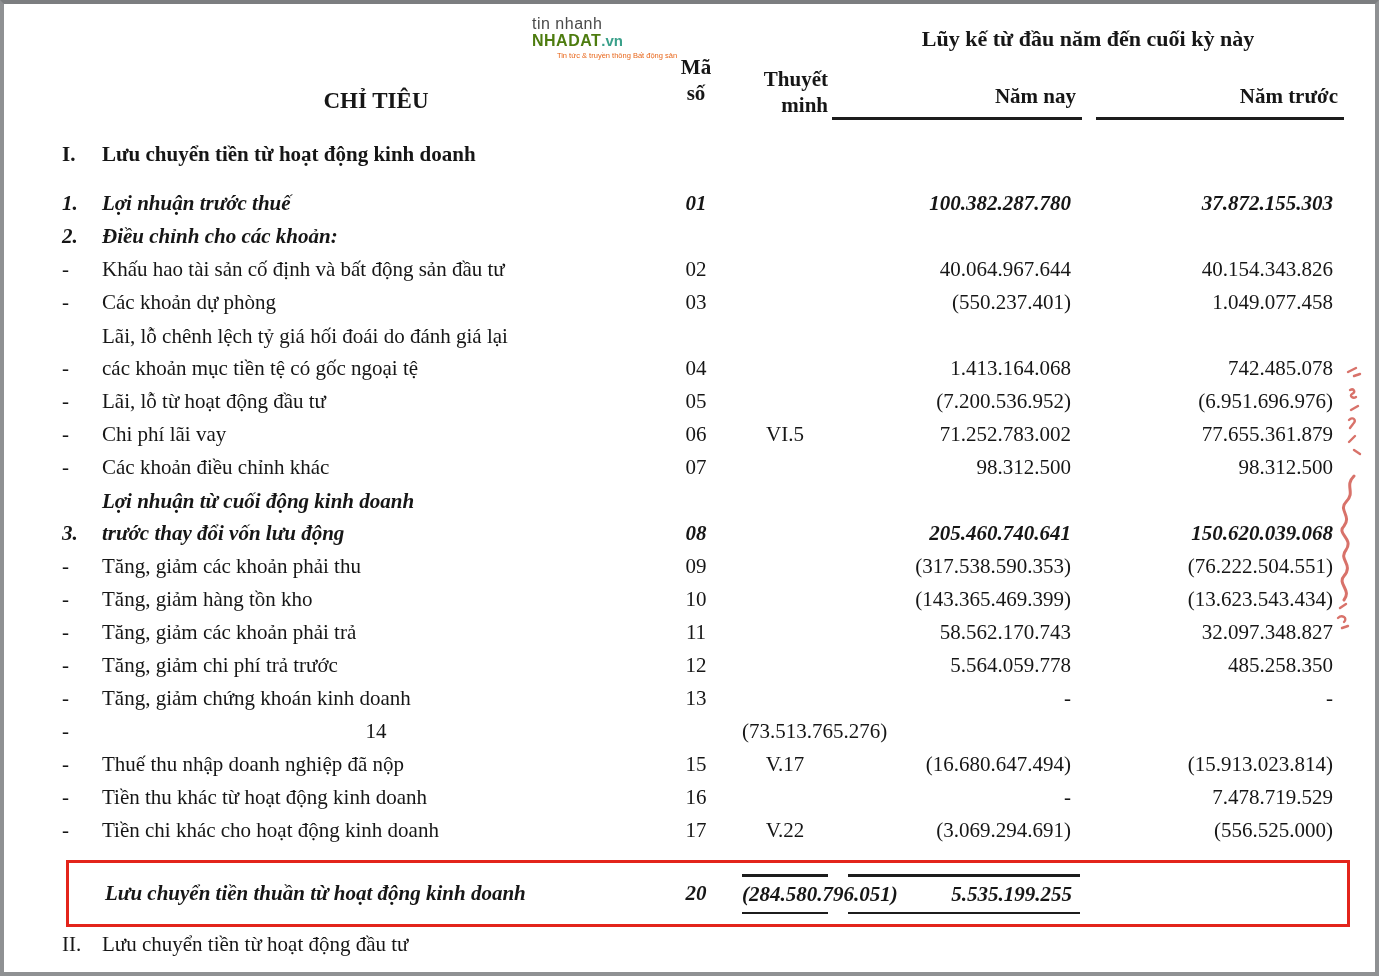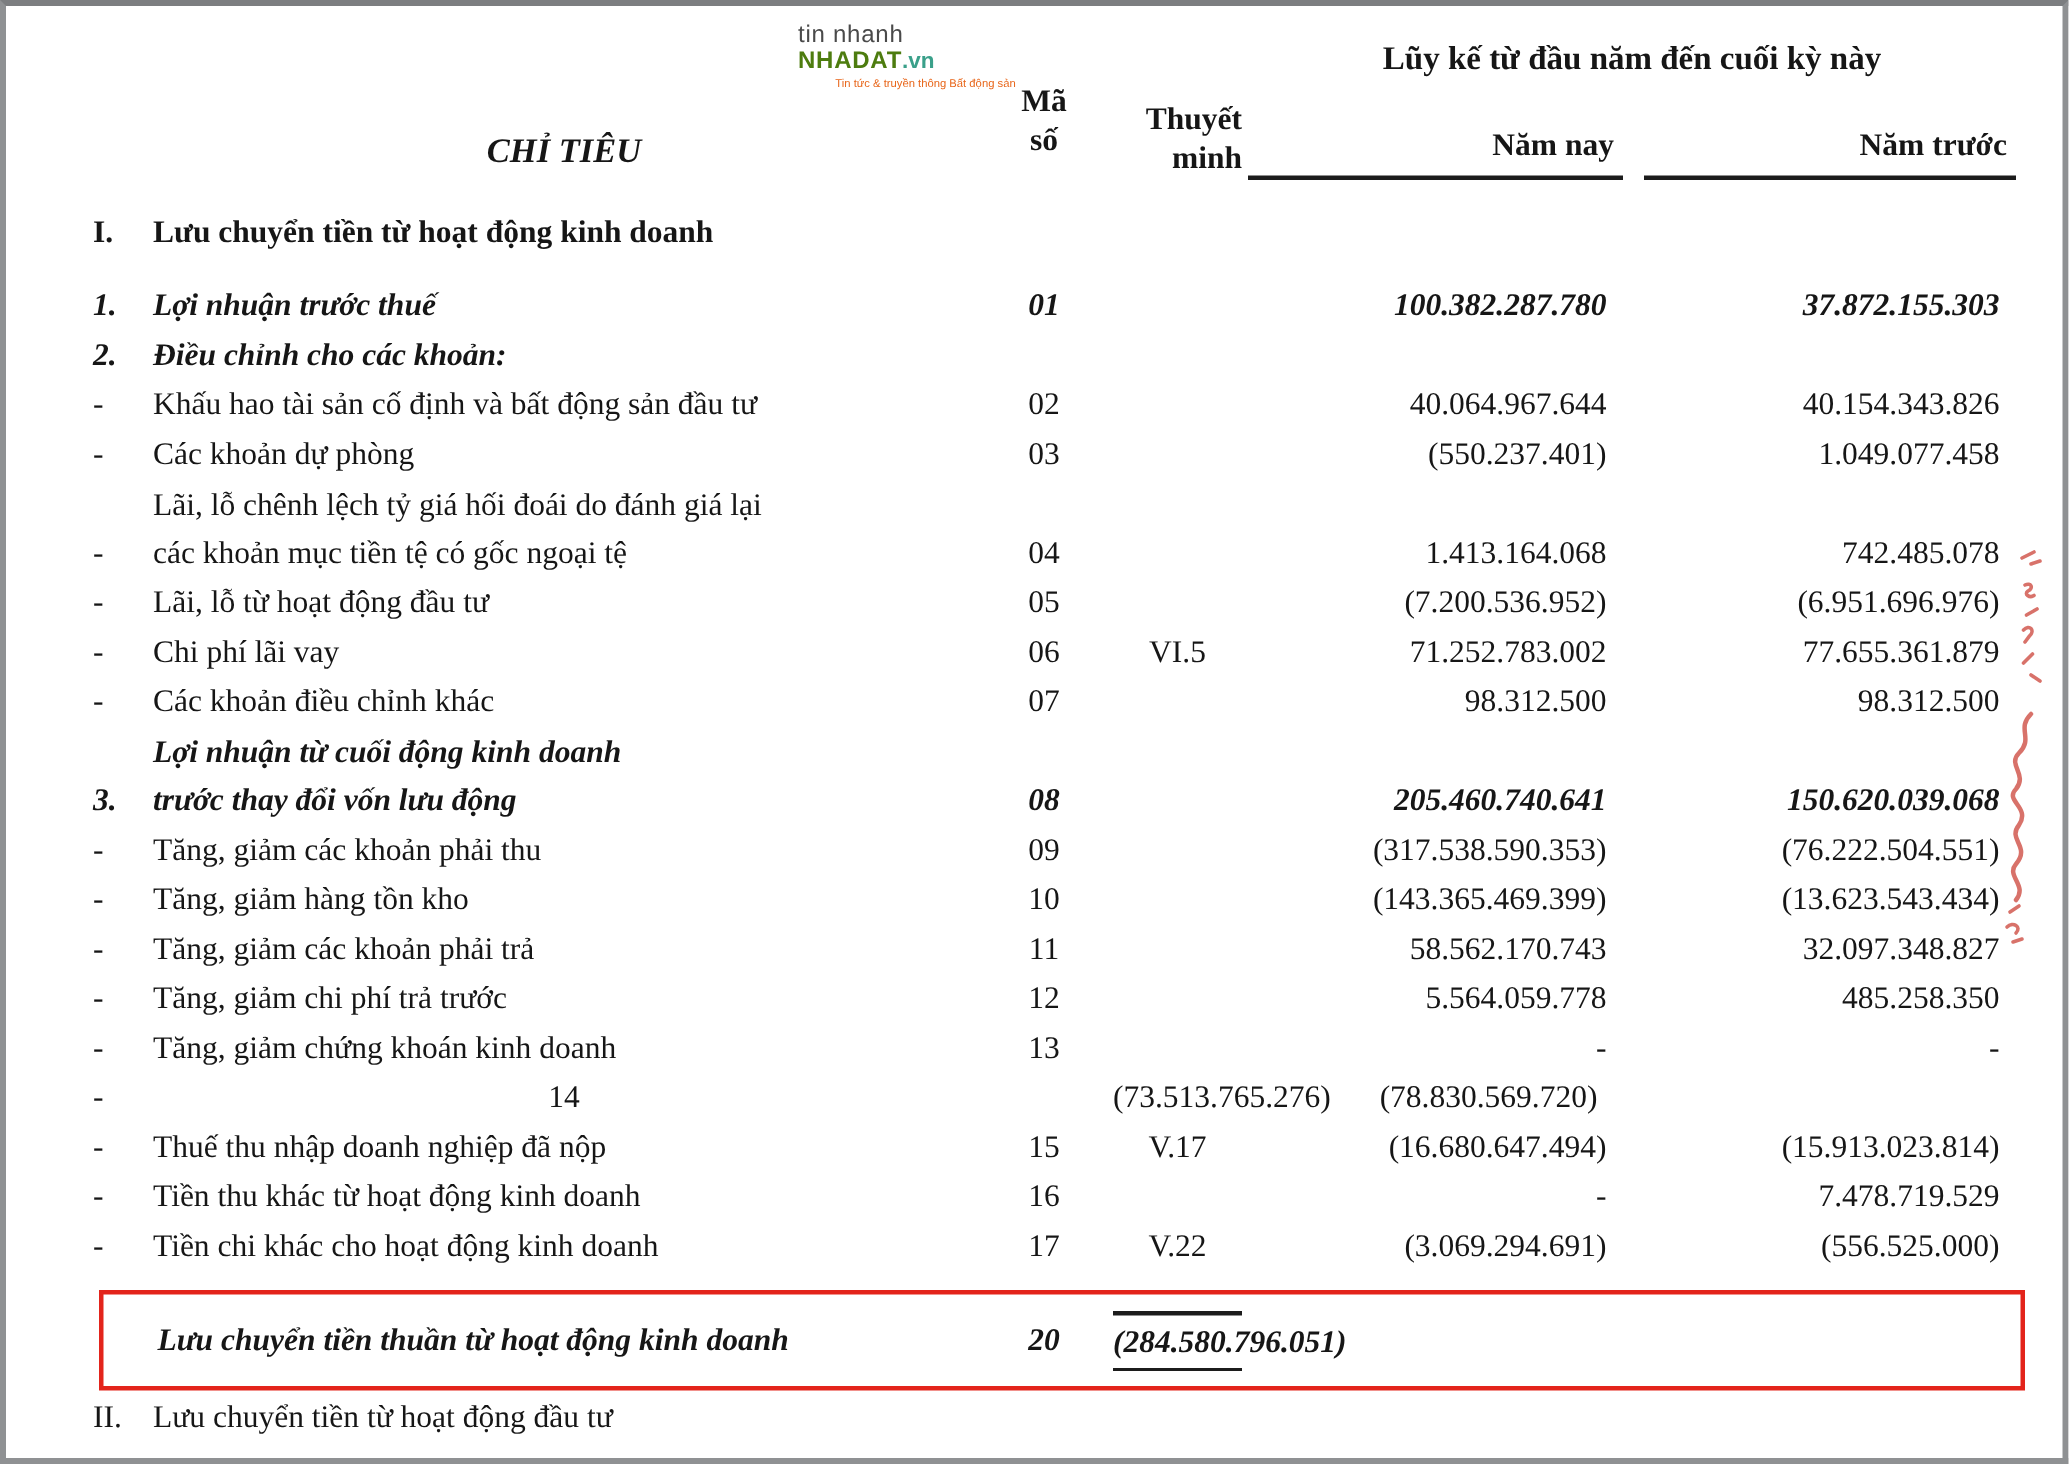--- a/index.html
+++ b/index.html
@@ -14,21 +14,21 @@
     font-family:"Liberation Serif","DejaVu Serif",serif;
     color:#161616;
   }
   
   .hdr{position:relative;height:134px;}
   .logo{position:absolute;left:528px;top:12px;width:170px;line-height:1.05;font-family:"Liberation Sans","DejaVu Sans",sans-serif;}
   .logo .l1{font-size:16px;color:#4a4a4a;letter-spacing:.5px;}
   .logo .brand{font-size:16px;font-weight:bold;color:#4d7c0f;letter-spacing:.5px;}
   .logo .tld{font-size:15px;font-weight:bold;color:#3aa08a;}
   .logo .tag{font-size:7.5px;color:#e8661a;margin-top:2px;text-align:center;}
-  .h-indicator{position:absolute;left:98px;top:84px;width:548px;text-align:center;font-weight:bold;font-size:23px;font-style:italic;}
+  .h-indicator{position:absolute;left:98px;top:84px;width:548px;text-align:center;font-weight:bold;font-size:23px;}
   .h-code{position:absolute;left:646px;top:50px;width:92px;text-align:center;font-weight:bold;font-size:21px;line-height:1.25;}
   .h-note{position:absolute;left:738px;top:62px;width:86px;text-align:right;font-weight:bold;font-size:21px;line-height:1.25;}
   .h-cum{position:absolute;left:824px;top:22px;width:520px;text-align:center;font-weight:bold;font-size:22px;}
   .h-cur{position:absolute;left:828px;top:80px;width:244px;text-align:right;font-weight:bold;font-size:21px;
          border-bottom:3px solid #1c1c1c;padding:0 6px 8px 0;}
   .h-pri{position:absolute;left:1092px;top:80px;width:242px;text-align:right;font-weight:bold;font-size:21px;
          border-bottom:3px solid #1c1c1c;padding:0 6px 8px 0;}
   
   .rows{position:relative;}
   .row{
@@ -284,21 +284,20 @@
       <div class="c-note"></div>
       <div class="c-cur">-</div>
       <div class="c-pri">-</div>
     </div>
 
     <div class="row">
       <div class="c-marker">-</div>
       <div class="c-code">14</div>
       <div class="c-note"></div>
       <div class="c-cur">(73.513.765.276)</div>
-      <div class="c-pri">(78.830.569.720)</div>
     </div>
 
     <div class="row">
       <div class="c-marker">-</div>
       <div class="c-label">
         <div class="lbl1">Thuế thu nhập doanh nghiệp đã nộp</div>
 
       </div>
       <div class="c-code">15</div>
       <div class="c-note">V.17</div>
@@ -328,20 +327,21 @@
       <div class="c-note">V.22</div>
       <div class="c-cur">(3.069.294.691)</div>
       <div class="c-pri">(556.525.000)</div>
     </div>
   </div>
 
   <div class="netbox">
     <div class="n-label">Lưu chuyển tiền thuần từ hoạt động kinh doanh</div>
     <div class="n-code">20</div>
     <div class="n-cur">(284.580.796.051)</div>
+    <div class="n-pri">5.535.199.255</div>
   </div>
 
   <div class="row foot">
     <div class="c-marker">II.</div>
     <div class="c-label">Lưu chuyển tiền từ hoạt động đầu tư</div>
     <div class="c-code"></div>
     <div class="c-note"></div>
     <div class="c-cur"></div>
     <div class="c-pri"></div>
   </div>

